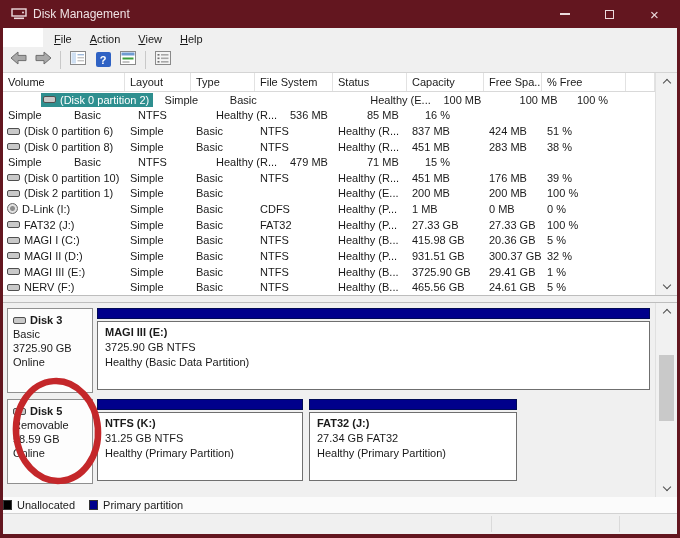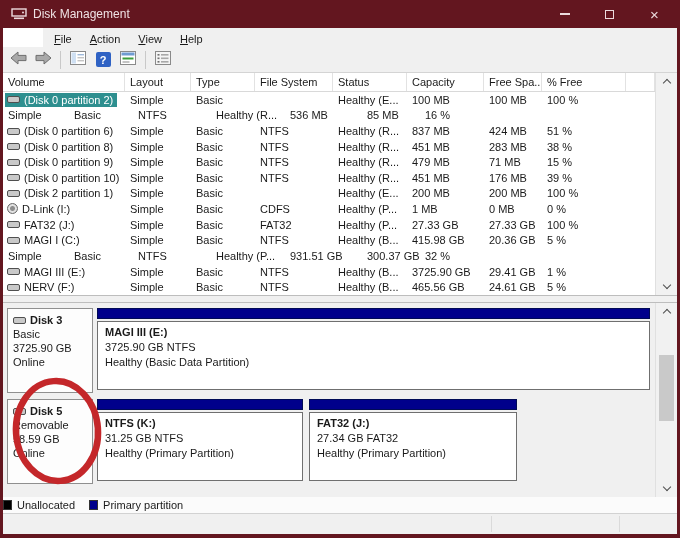--- a/index.html
+++ b/index.html
@@ -156,21 +156,21 @@
         <div class="lv-hcell" style="width: 64px;">Type</div>
         <div class="lv-hcell" style="width: 78px;">File System</div>
         <div class="lv-hcell" style="width: 74px;">Status</div>
         <div class="lv-hcell" style="width: 77px;">Capacity</div>
         <div class="lv-hcell" style="width: 58px;">Free Spa...</div>
         <div class="lv-hcell" style="width: 84px;">% Free</div>
         <div class="lv-hcell" style="flex: 1 1 0%;"></div>
       </div>
     <div class="lv-body">
         <div class="lv-row">
-          <div class="lv-cell" style="width: 122px; padding-left: 2px;"><span class="vol-wrap sel">
+          <div class="lv-cell" style="width: 122px; padding-left: 2px; margin-left: 36px;"><span class="vol-wrap sel">
               <span class="drive-ico"></span>
               <span>(Disk 0 partition 2)</span>
             </span></div>
           <div class="lv-cell" style="width: 66px;">Simple</div>
           <div class="lv-cell" style="width: 64px;">Basic</div>
           <div class="lv-cell" style="width: 78px;"></div>
           <div class="lv-cell" style="width: 74px;">Healthy (E...</div>
           <div class="lv-cell" style="width: 77px;">100 MB</div>
           <div class="lv-cell" style="width: 58px;">100 MB</div>
           <div class="lv-cell" style="width: 84px;">100 %</div>
@@ -204,24 +204,20 @@
             </span></div>
           <div class="lv-cell" style="width: 66px;">Simple</div>
           <div class="lv-cell" style="width: 64px;">Basic</div>
           <div class="lv-cell" style="width: 78px;">NTFS</div>
           <div class="lv-cell" style="width: 74px;">Healthy (R...</div>
           <div class="lv-cell" style="width: 77px;">451 MB</div>
           <div class="lv-cell" style="width: 58px;">283 MB</div>
           <div class="lv-cell" style="width: 84px;">38 %</div>
         </div>
         <div class="lv-row">
-          <div class="lv-cell" style="width: 122px; padding-left: 2px;"><span class="vol-wrap">
-              <span class="drive-ico"></span>
-              <span>(Disk 0 partition 9)</span>
-            </span></div>
           <div class="lv-cell" style="width: 66px;">Simple</div>
           <div class="lv-cell" style="width: 64px;">Basic</div>
           <div class="lv-cell" style="width: 78px;">NTFS</div>
           <div class="lv-cell" style="width: 74px;">Healthy (R...</div>
           <div class="lv-cell" style="width: 77px;">479 MB</div>
           <div class="lv-cell" style="width: 58px;">71 MB</div>
           <div class="lv-cell" style="width: 84px;">15 %</div>
         </div>
         <div class="lv-row">
           <div class="lv-cell" style="width: 122px; padding-left: 2px;"><span class="vol-wrap">
@@ -282,20 +278,24 @@
             </span></div>
           <div class="lv-cell" style="width: 66px;">Simple</div>
           <div class="lv-cell" style="width: 64px;">Basic</div>
           <div class="lv-cell" style="width: 78px;">NTFS</div>
           <div class="lv-cell" style="width: 74px;">Healthy (B...</div>
           <div class="lv-cell" style="width: 77px;">415.98 GB</div>
           <div class="lv-cell" style="width: 58px;">20.36 GB</div>
           <div class="lv-cell" style="width: 84px;">5 %</div>
         </div>
         <div class="lv-row">
+          <div class="lv-cell" style="width: 122px; padding-left: 2px;"><span class="vol-wrap">
+              <span class="drive-ico"></span>
+              <span>MAGI II (D:)</span>
+            </span></div>
           <div class="lv-cell" style="width: 66px;">Simple</div>
           <div class="lv-cell" style="width: 64px;">Basic</div>
           <div class="lv-cell" style="width: 78px;">NTFS</div>
           <div class="lv-cell" style="width: 74px;">Healthy (P...</div>
           <div class="lv-cell" style="width: 77px;">931.51 GB</div>
           <div class="lv-cell" style="width: 58px;">300.37 GB</div>
           <div class="lv-cell" style="width: 84px;">32 %</div>
         </div>
         <div class="lv-row">
           <div class="lv-cell" style="width: 122px; padding-left: 2px;"><span class="vol-wrap">

